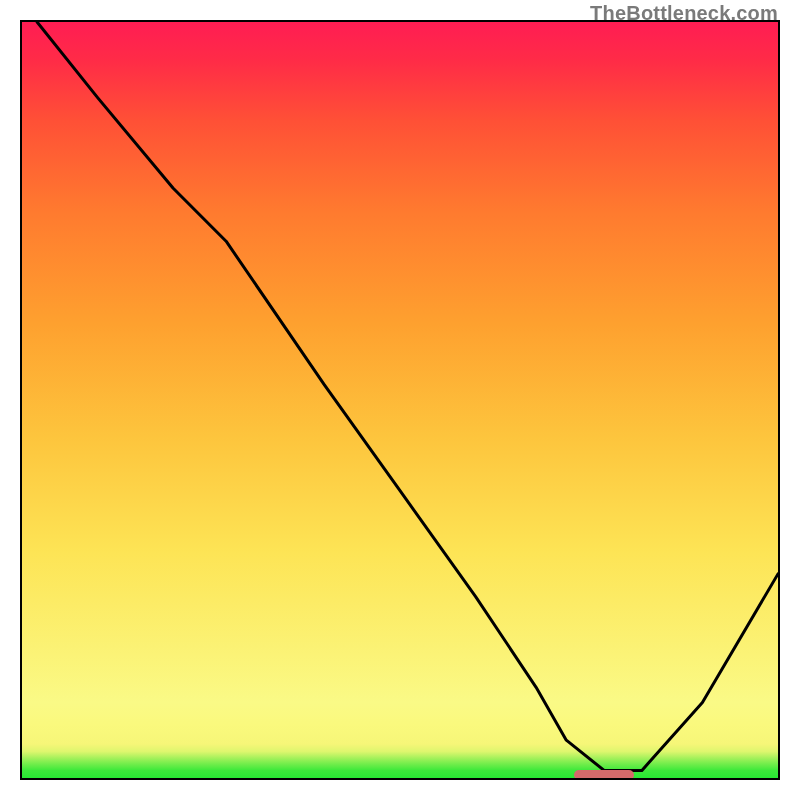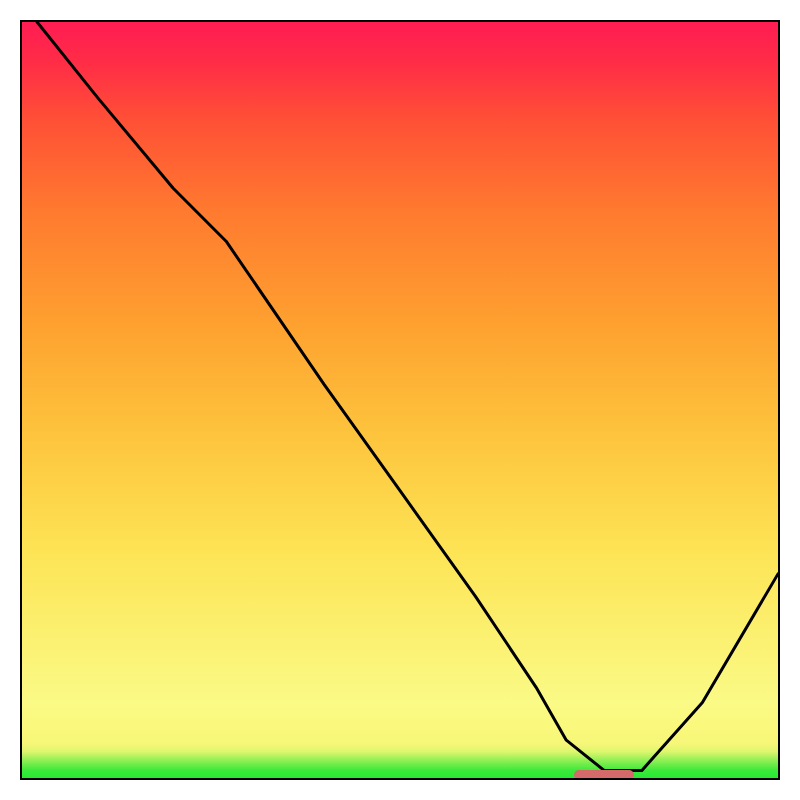--- a/index.html
+++ b/index.html
@@ -69,20 +69,21 @@
     font-size: 20px;
     font-weight: 600;
     color: #7a7a7a;
     letter-spacing: 0.2px;
   }
 </style>
 </head>
 <body>
 
 <div class="chart-container">
+  <div class="watermark">TheBottleneck.com</div>
   <div class="plot-area">
     <div class="gradient-bg"></div>
     <svg class="curve-svg" viewBox="0 0 756 756" preserveAspectRatio="none">
       <path d="M 15.1 0.0 L 75.6 75.6 L 151.2 166.3 L 204.1 219.2 L 302.4 362.9 L 378.0 468.7 L 453.6 574.6 L 514.1 665.3 L 544.3 718.2 L 582.1 748.4 L 619.9 748.4 L 680.4 680.4 L 756.0 551.9" fill="none" stroke="#000" stroke-width="3" stroke-linejoin="round" stroke-linecap="round"></path>
     </svg>
     <div class="marker" style="left: 551.88px; width: 60.48px; bottom: -2px;"></div>
   </div>
 </div>
 
 </body></html>

